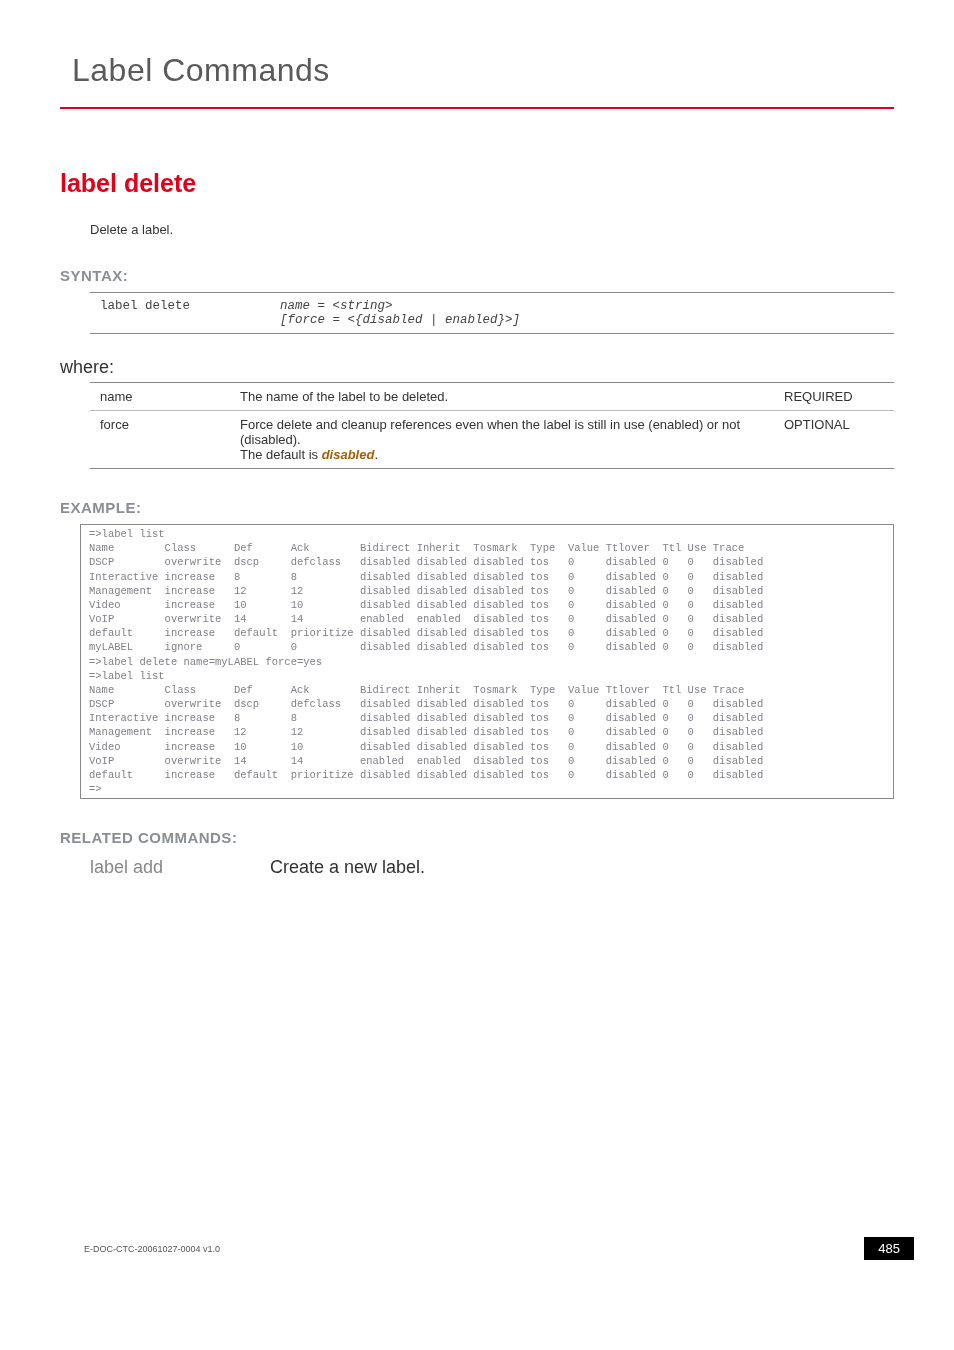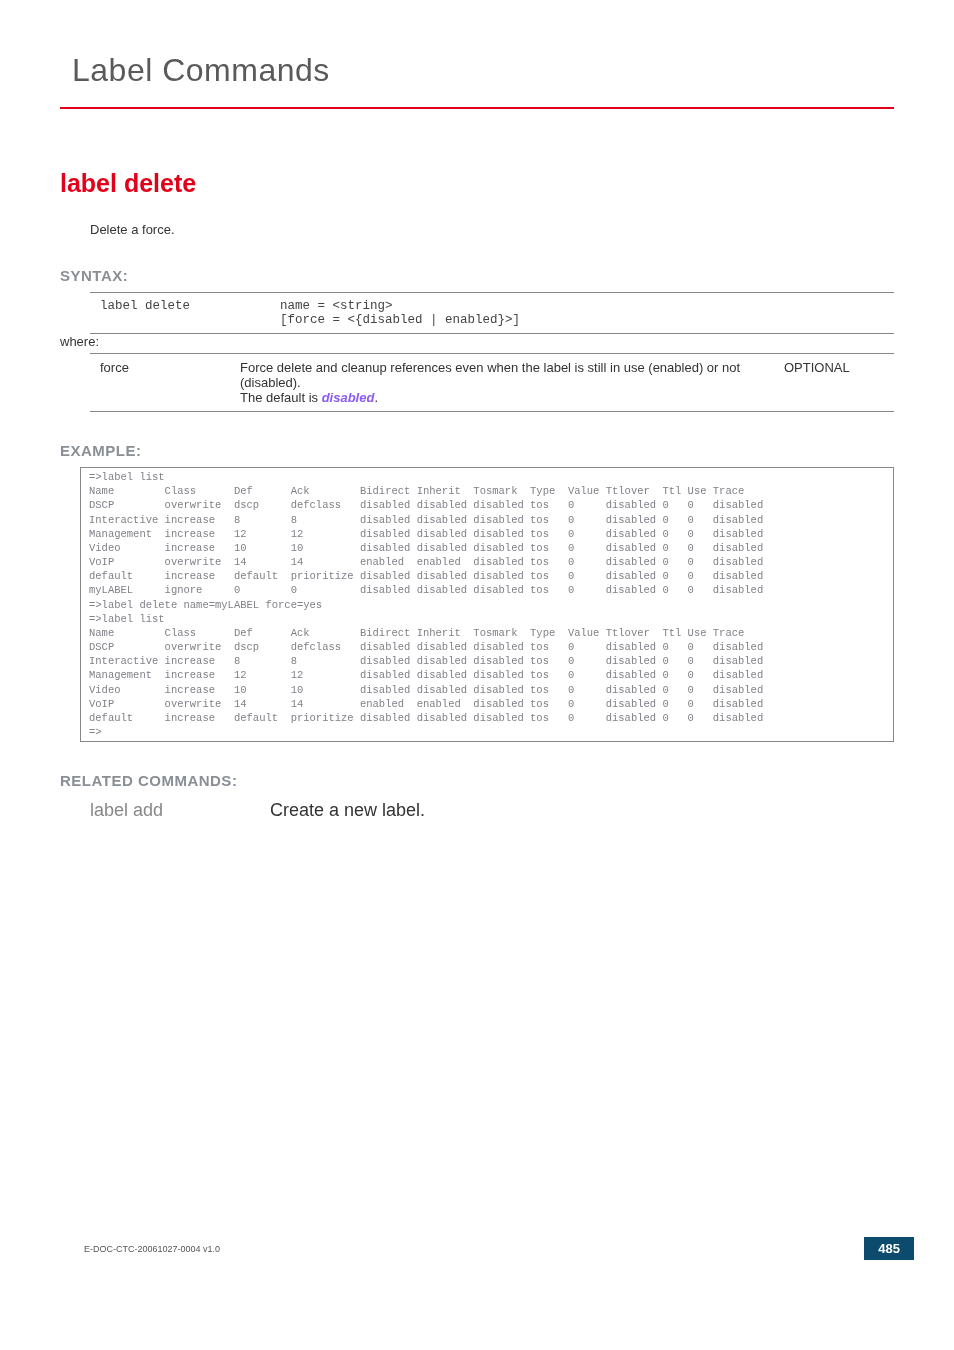--- a/index.html
+++ b/index.html
@@ -54,43 +54,43 @@
     margin-left: 0;
   }
   .syntax-table td {
     font-family: "Courier New", monospace;
     font-size: 12.5px;
     padding: 6px 10px;
     vertical-align: top;
     color: #444;
   }
   .where {
-    font-size: 13px;
-    margin: 0 0 4px 0;
+    font-size: 18px;
+    margin: 23px 0 4px 0;
     color: #333;
   }
   .param-table {
     width: 100%;
     border-collapse: collapse;
     border-top: 1px solid #888;
     border-bottom: 1px solid #888;
   }
   .param-table tr + tr td {
     border-top: 1px solid #bbb;
   }
   .param-table td {
     font-size: 13px;
     padding: 6px 10px;
     vertical-align: top;
     color: #333;
   }
   .param-table td.name-col { width: 120px; }
   .param-table td.req-col { width: 100px; text-align: left; }
   .disabled-kw {
-    color: #8b5cf6;
+    color: #a16207;
     font-weight: bold;
     font-style: italic;
   }
   .example-box {
     border: 1px solid #888;
     font-family: "Courier New", monospace;
     font-size: 10.5px;
     line-height: 1.35;
     color: #808088;
     padding: 2px 8px;
@@ -123,59 +123,64 @@
     display: flex;
     justify-content: space-between;
     align-items: center;
   }
   .footer .docid {
     font-size: 9px;
     color: #555;
     padding-left: 24px;
   }
   .footer .pagenum {
-    background: #0c4a6e;
+    background: #000000;
     color: #fff;
-    font-weight: bold;
+    font-weight: normal;
     font-size: 13px;
     padding: 4px 14px;
   }
   .indent-block { margin-left: 30px; }
 </style>
 </head>
 <body>
 
 <div class="page">
   <div class="topbar">
     <h1>Label Commands</h1>
   </div>
 
   <h2 class="cmd-title">label delete</h2>
 
-  <p class="desc">Delete a force.</p>
+  <p class="desc">Delete a label.</p>
 
   <div class="sect-head">SYNTAX:</div>
 
   <div class="indent-block">
     <table class="syntax-table">
       <tbody>
           <tr>
         <td style="width:160px;">label delete</td>
-        <td style="white-space:pre;">name = &lt;string&gt;
+        <td style="white-space:pre;font-style:italic;">name = &lt;string&gt;
 [force = &lt;{disabled | enabled}&gt;]</td>
       </tr>
     </tbody>
       </table>
   </div>
 
   <p class="where">where:</p>
 
   <div class="indent-block">
     <table class="param-table">
       <tbody>
+          <tr>
+        <td class="name-col">name</td>
+        <td>The name of the label to be deleted.</td>
+        <td class="req-col">REQUIRED</td>
+      </tr>
       <tr>
         <td class="name-col">force</td>
         <td>
           <span style="white-space:pre-line;">Force delete and cleanup references even when the label is still in use (enabled) or not (disabled).
 The default is </span><span class="disabled-kw">disabled</span><span>.</span>
         </td>
         <td class="req-col">OPTIONAL</td>
       </tr>
     </tbody>
       </table>

